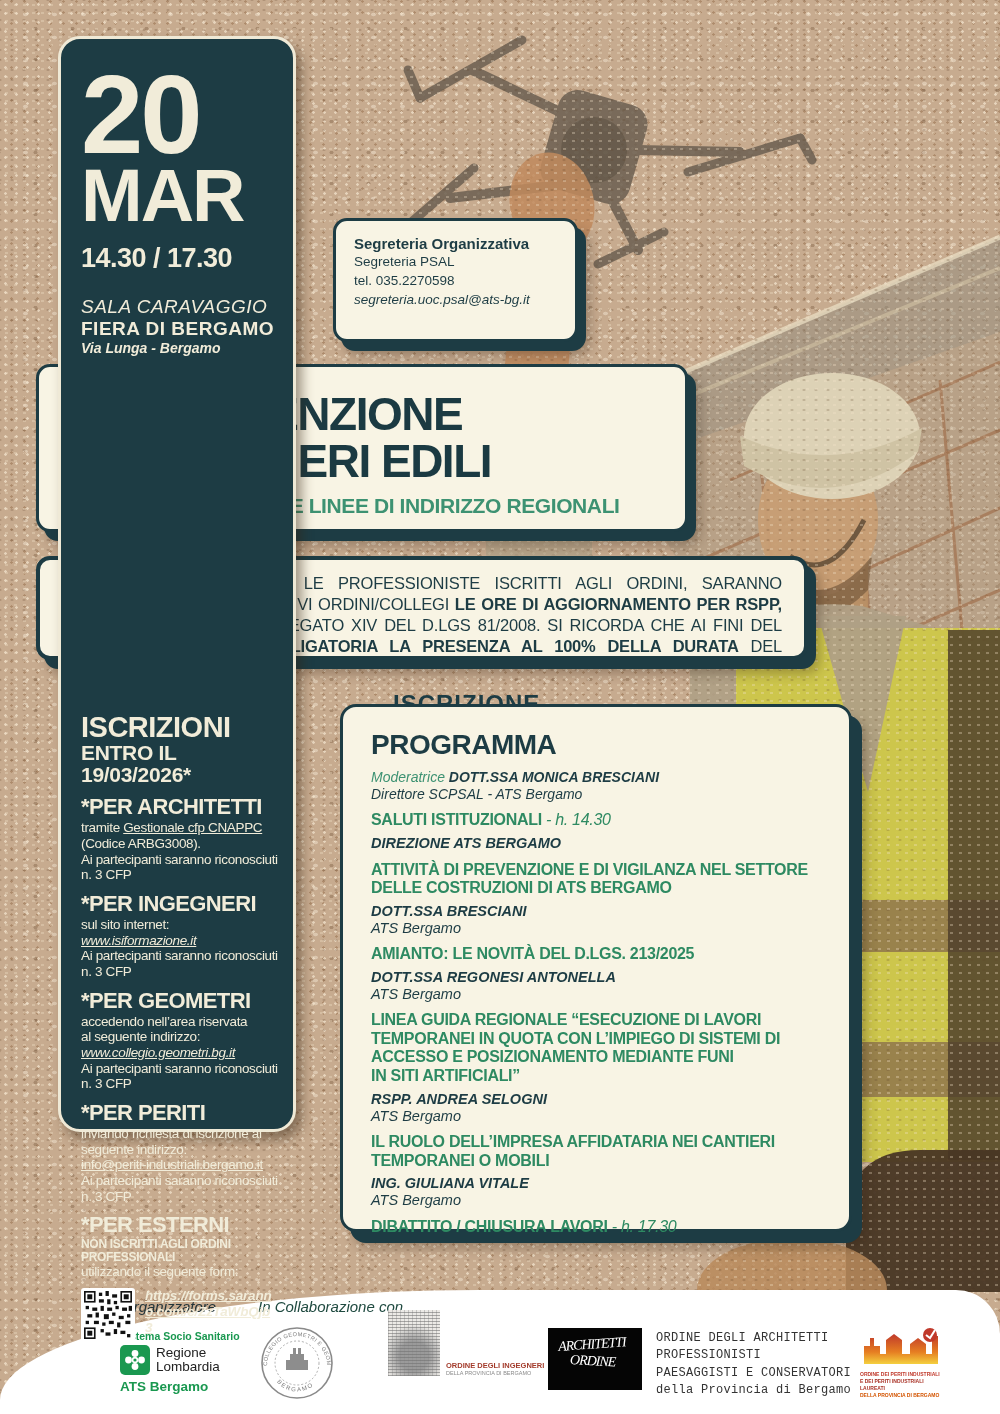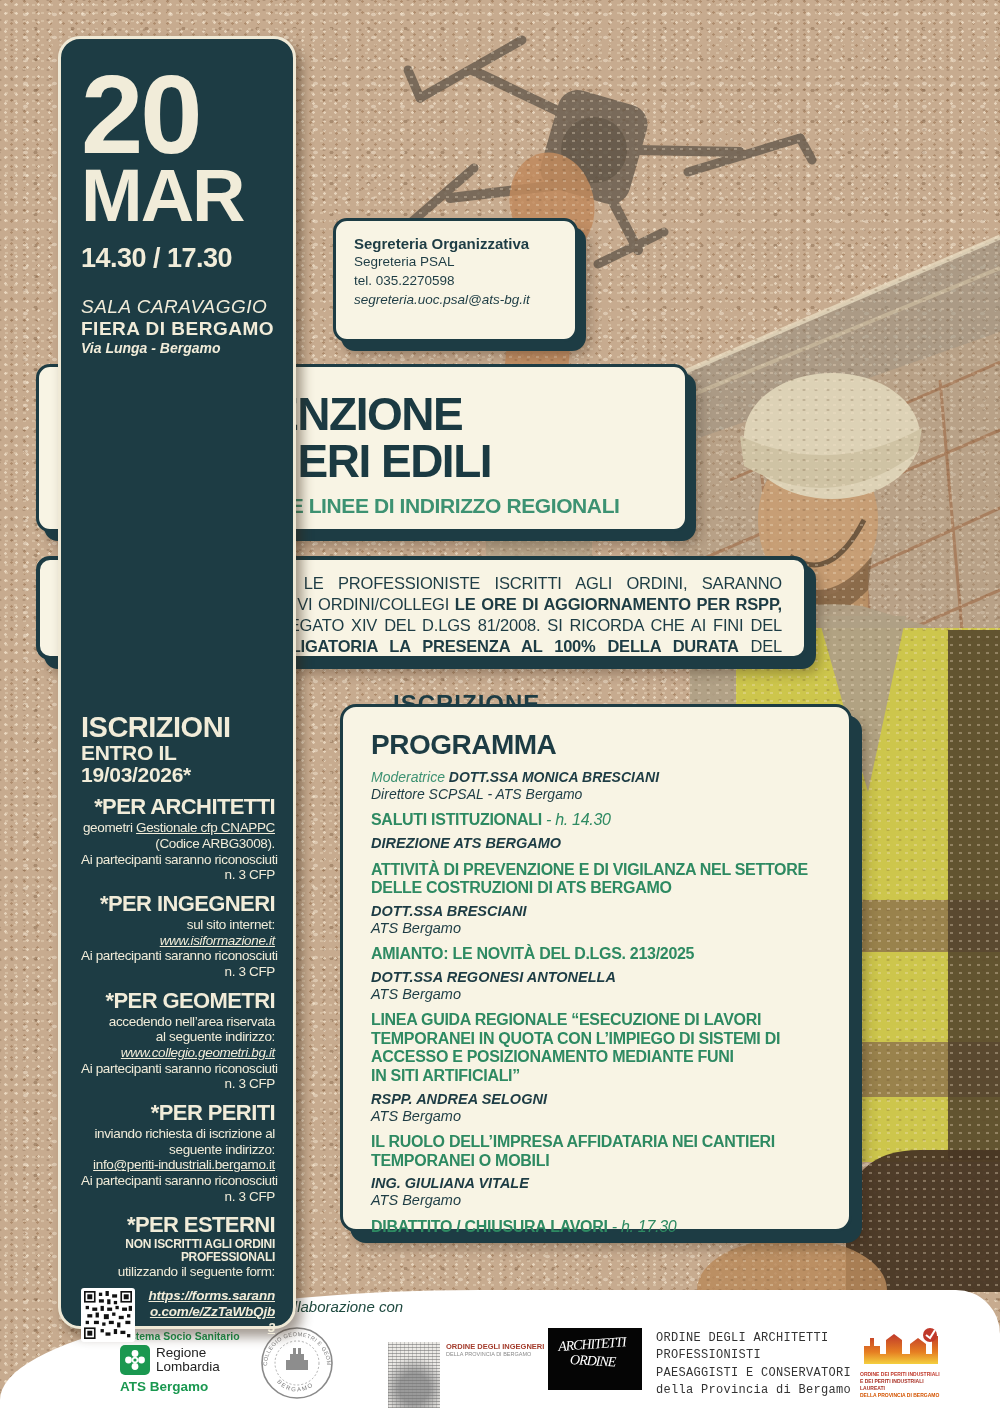--- a/index.html
+++ b/index.html
@@ -14,33 +14,33 @@
     background-size:11px 9px,13px 11px,29px 23px,37px 31px;
     background-position:0 0,5px 7px,11px 3px,17px 13px;}
   .photo{position:absolute;left:0;top:0;width:1000px;height:1414px;z-index:1;}
   .grain{position:absolute;inset:0;z-index:2;pointer-events:none;
     background-image:
       radial-gradient(rgba(243,226,201,.33) 1.2px, transparent 1.7px),
       radial-gradient(rgba(96,66,40,.22) 1.3px, transparent 1.8px);
     background-size:9px 8px,12px 10px;background-position:2px 1px,6px 5px;}
 
   
-  .sidebar{position:absolute;left:58px;top:36px;width:238px;height:1293px;z-index:7;
+  .sidebar{position:absolute;left:58px;top:36px;width:238px;height:1096px;z-index:7;
     box-sizing:border-box;background:#1d3c44;border:3px solid #efe9d6;border-radius:22px;
     box-shadow:6px 8px 12px rgba(54,36,18,.45);color:#f1ecd9;padding:30px 14px 0 20px;}
   .day{font-size:112px;font-weight:bold;line-height:.82;letter-spacing:-3px;}
   .month{font-size:74px;font-weight:bold;line-height:.95;letter-spacing:-2px;}
   .time{font-size:27px;font-weight:bold;margin-top:12px;letter-spacing:-.5px;}
   .room{font-size:19px;font-style:italic;margin-top:22px;letter-spacing:.5px;}
   .vname{font-size:19px;font-weight:bold;letter-spacing:.5px;}
   .vaddr{font-size:14px;font-weight:bold;font-style:italic;}
   .reg{position:absolute;left:20px;right:18px;top:650px;margin-top:24px;}
   .reg-h{font-size:29px;font-weight:bold;letter-spacing:-.5px;line-height:1;}
   .reg-dl{font-size:21px;font-weight:bold;line-height:1.05;white-space:pre-line;letter-spacing:-.3px;}
-  .sec{margin-top:9px;text-align:right;}
+  .sec{margin-top:9px;}
   .sec h3{margin:0 0 2px 0;font-size:22px;font-weight:bold;letter-spacing:-.6px;line-height:1.05;}
   .sec .sub{font-size:12px;font-weight:bold;line-height:1.08;white-space:pre-line;letter-spacing:-.3px;}
   .rb{font-size:13.5px;line-height:1.16;letter-spacing:-.35px;margin:0;white-space:pre-line;}
   .nw{white-space:nowrap;}
   .u{text-decoration:underline;color:inherit;}
   .it{font-style:italic;}
   .qr-row{display:flex;gap:10px;margin-top:8px;align-items:flex-start;}
   .qr{flex:0 0 auto;width:54px;height:54px;background:#fff;border-radius:3px;padding:3px;box-sizing:border-box;}
   .form-link{font-size:13.5px;font-weight:bold;font-style:italic;word-break:break-all;line-height:1.2;letter-spacing:-.2px;}
 
@@ -82,21 +82,21 @@
   .f-lbl.org-l{left:122px;top:8px;}
   .f-lbl.col-l{left:258px;top:8px;color:#1f4a40;}
   .logo{position:absolute;}
   .rl-block{left:120px;top:40px;}
   .rl-sys{font-size:10.5px;color:#1a9850;font-weight:bold;}
   .rl-row{display:flex;align-items:center;gap:6px;margin-top:3px;}
   .rl-sq{width:30px;height:30px;background:#1a9850;border-radius:5px;display:flex;align-items:center;justify-content:center;}
   .rl-name{font-size:13.5px;color:#222;line-height:1.02;white-space:pre-line;}
   .rl-ats{font-size:13.5px;color:#1a9850;font-weight:bold;margin-top:4px;}
   .geo-seal{left:260px;top:36px;}
-  .ing-block{left:388px;top:52px;display:flex;gap:6px;align-items:flex-start;}
+  .ing-block{left:388px;top:20px;display:flex;gap:6px;align-items:flex-end;}
   .ing-img{width:52px;height:66px;background:
       repeating-linear-gradient(0deg,rgba(110,110,110,.55) 0 1px,transparent 1px 3px),
       repeating-linear-gradient(90deg,rgba(140,140,140,.4) 0 1px,transparent 1px 4px),
       radial-gradient(circle at 50% 70%,#9a9a9a 0 28%,transparent 60%),#eceae6;}
   .ing-t1{font-size:7.5px;font-weight:bold;color:#a33b2b;line-height:1.2;}
   .ing-t2{font-size:5.5px;color:#8a8a8a;}
   .arch-box{left:548px;top:38px;width:94px;height:62px;background:#050505;color:#fff;overflow:hidden;
     font-family:"Liberation Serif",serif;font-style:italic;}
   .arch-s1{display:block;font-size:14px;transform:rotate(-4deg);margin:8px 0 0 10px;letter-spacing:-1px;}
   .arch-s2{display:block;font-size:14px;transform:rotate(3deg);margin:2px 0 0 22px;letter-spacing:-1px;}
@@ -183,21 +183,21 @@
     <div class="vname" data-interactable="false">FIERA DI BERGAMO</div>
     <div class="vaddr" data-interactable="false">Via Lunga - Bergamo</div>
 
     <div class="reg" data-interactable="false">
       <div class="reg-h" data-interactable="false">ISCRIZIONI</div>
       <div class="reg-dl" data-interactable="false">ENTRO IL
 19/03/2026*</div>
 
       <section class="sec" data-interactable="false">
         <h3 data-interactable="false">*PER ARCHITETTI</h3>
-        <p class="rb"><span data-interactable="false">geometri </span><a class="u" data-interactable="true">Gestionale cfp CNAPPC</a></p>
+        <p class="rb"><span data-interactable="false">tramite </span><a class="u" data-interactable="true">Gestionale cfp CNAPPC</a></p>
         <p class="rb" data-interactable="false">(Codice ARBG3008).</p>
         <p class="rb nw" data-interactable="false">Ai partecipanti saranno riconosciuti</p>
         <p class="rb" data-interactable="false">n. 3 CFP</p>
       </section>
 
       <section class="sec" data-interactable="false">
         <h3 data-interactable="false">*PER INGEGNERI</h3>
         <p class="rb" data-interactable="false">sul sito internet:</p>
         <p class="rb"><a class="u it" data-interactable="true">www.isiformazione.it</a></p>
         <p class="rb nw" data-interactable="false">Ai partecipanti saranno riconosciuti</p>

